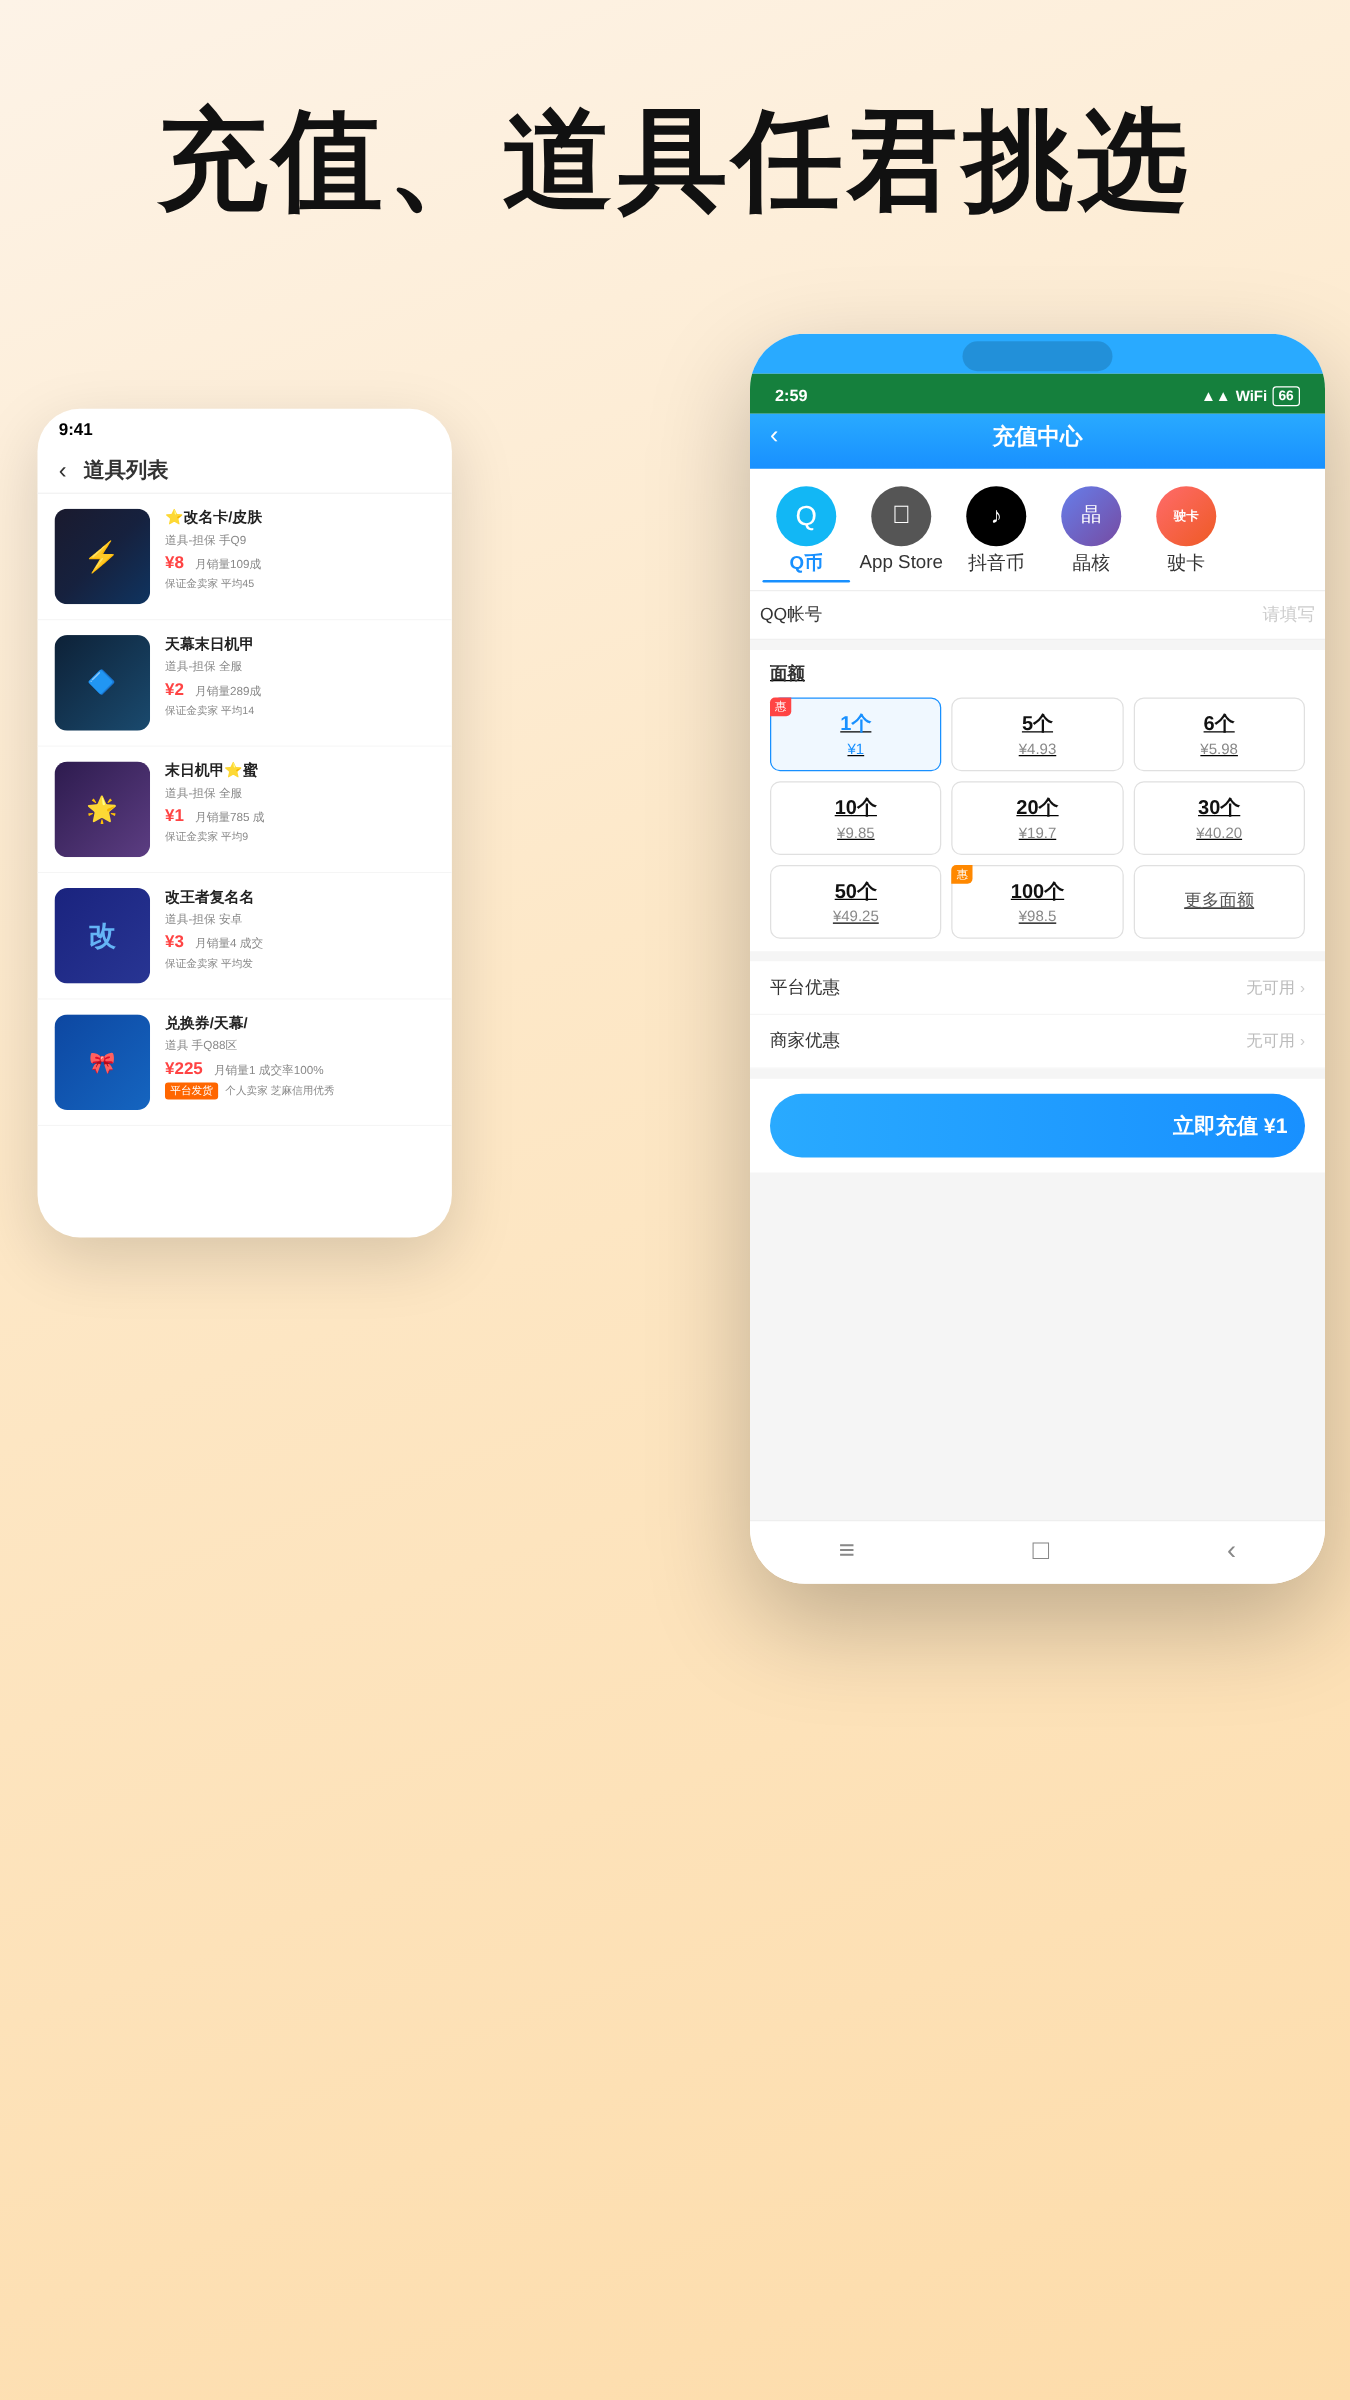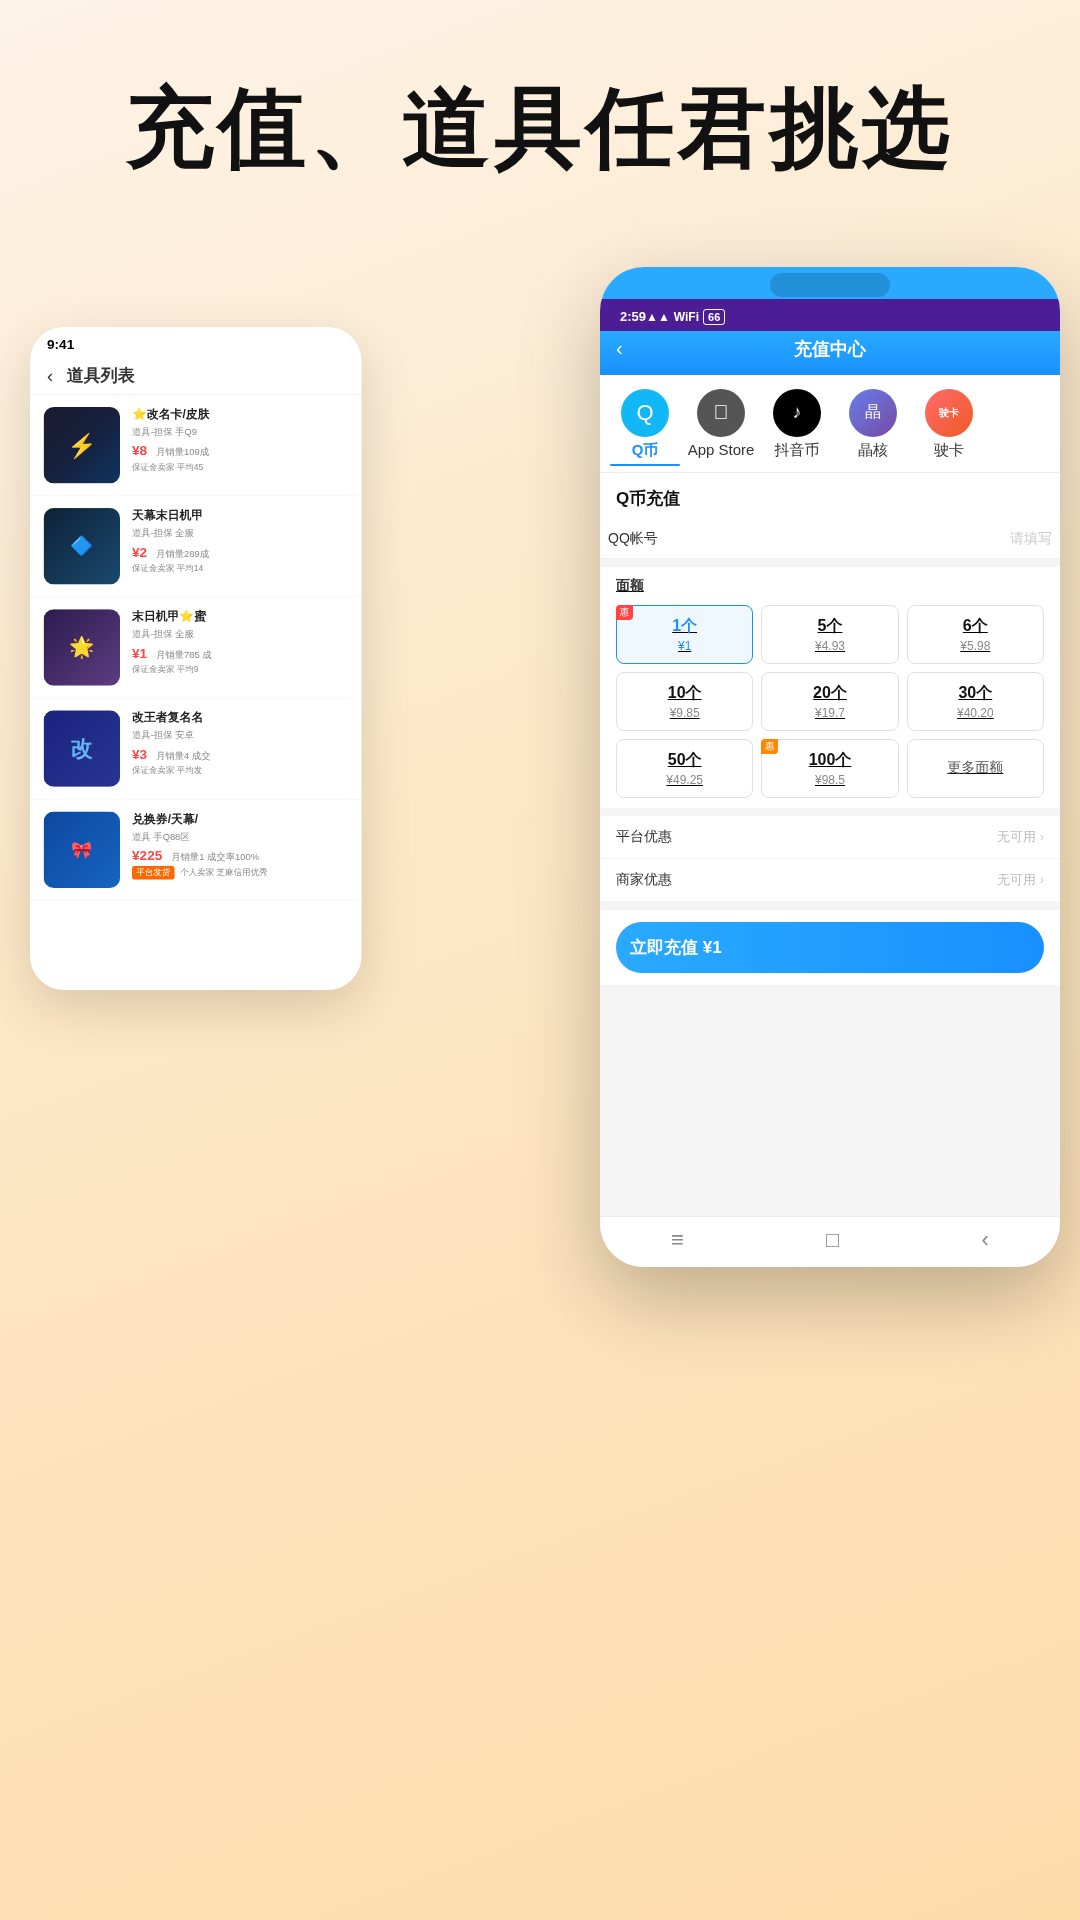--- a/index.html
+++ b/index.html
@@ -178,22 +178,23 @@
       display: flex; align-items: center; justify-content: center;
       width: 100%; height: 100%;
       color: #fff;
       font-size: 20px;
     }
 
     
     .front-status-bar {
       display: flex;
       align-items: center;
+      justify-content: space-between;
       padding: 10px 20px 6px;
-      background: #4c1d95;
+      background: #15803d;
       color: #fff;
       font-size: 13px;
       font-weight: 600;
     }
     .status-icons {
       display: flex;
       align-items: center;
       gap: 4px;
       font-size: 12px;
     }
@@ -408,21 +409,21 @@
     }
     .cta-button {
       background: linear-gradient(90deg, #29aaff, #1890ff);
       color: #fff;
       font-size: 17px;
       font-weight: 700;
       border: none;
       border-radius: 50px;
       width: 100%;
       padding: 14px;
-      text-align: left;
+      text-align: right;
       cursor: pointer;
     }
 
     
     .notice-section {
       padding: 10px 16px 6px;
       background: #fff;
     }
     .notice-title {
       font-size: 14px;
@@ -592,21 +593,20 @@
 
       <div class="tab-item">
         <div class="tab-icon tab-icon-junka" style="font-size:10px; font-weight:700;">驶卡</div>
         <span class="tab-label">驶卡</span>
       </div>
 
     </div>
 
     <div class="front-content" style="flex:1; overflow-y:auto;">
 
-      <div class="section-title">Q币充值</div>
 
       <div class="account-input-row">
         <span class="account-label">QQ帐号</span>
         <span class="account-placeholder">请填写</span>
       </div>
 
       <div class="denomination-section">
         <div class="denomination-title">面额</div>
         <div class="denomination-grid">
 

